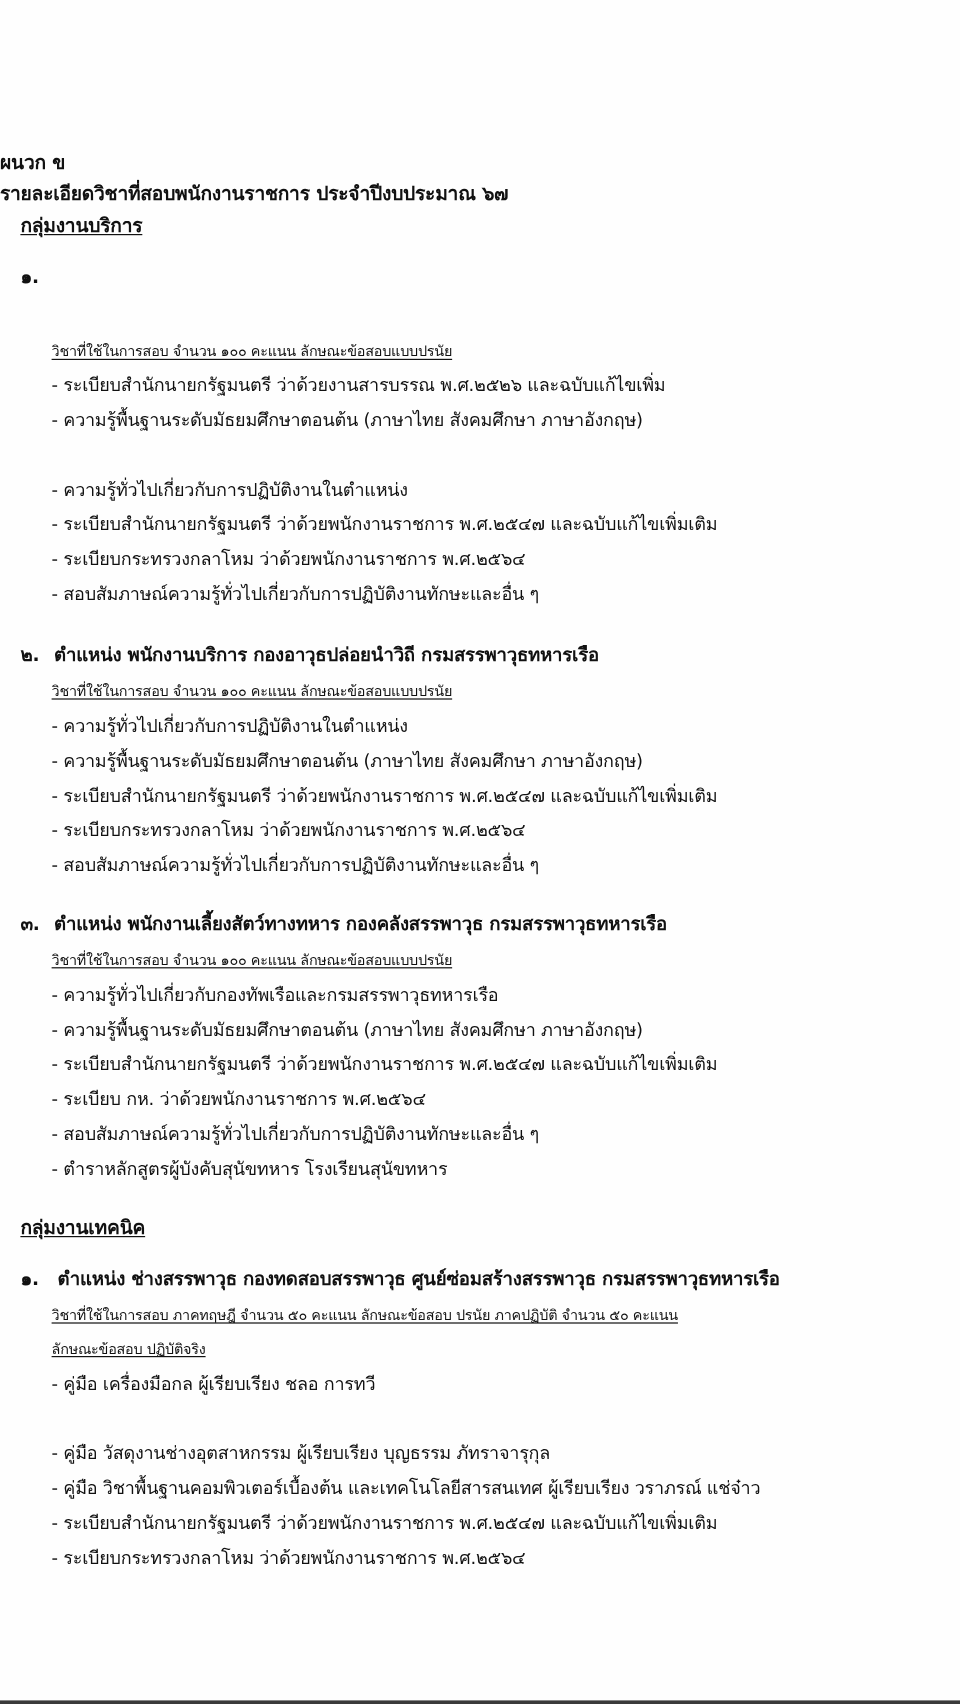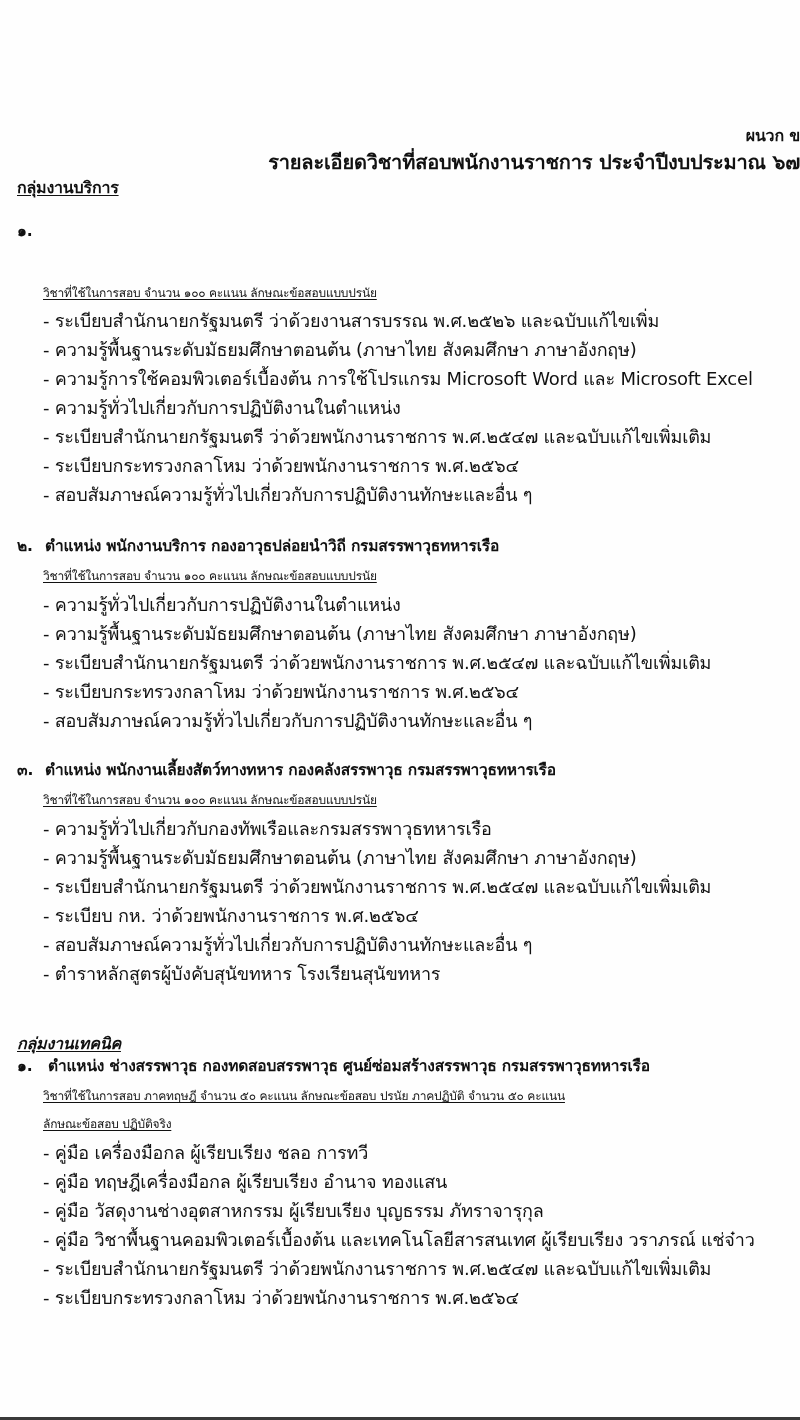--- a/index.html
+++ b/index.html
@@ -32,56 +32,55 @@
     .line {
       position: absolute;
       white-space: nowrap;
       font-size: 15.5px;
       line-height: 20px;
       letter-spacing: -0.2px;
     }
     .center {
       left: 0;
       width: 800px;
-      text-align: right;
+      text-align: left;
     }
     .bold { font-weight: bold; }
     .u { text-decoration: underline; text-underline-offset: 2px; }
     .group-title {
       left: 17px;
       font-size: 16px;
     }
     .pos {
       font-size: 15.5px;
       font-weight: bold;
     }
     .subject {
       left: 43px;
       font-size: 12px;
     }
     .item {
       left: 43px;
-      font-size: 18px;
+      font-size: 15px;
     }
   </style>
 </head>
 <body>
 
 <div class="page">
 
   <div class="line center bold" style="top:126px; font-size:16px;">ผนวก ข</div>
-  <div class="line center bold" style="top:152px; font-size:20px;">รายละเอียดวิชาที่สอบพนักงานราชการ ประจำปีงบประมาณ ๖๗</div>
+  <div class="line center bold" style="top:152px; font-size:16px;">รายละเอียดวิชาที่สอบพนักงานราชการ ประจำปีงบประมาณ ๖๗</div>
 
   <div class="line group-title bold u" style="top:178px;">กลุ่มงานบริการ</div>
 
   <div class="line pos" style="top:221px; left:17px;">๑.</div>
   <div class="line subject u" style="top:283px;">วิชาที่ใช้ในการสอบ จำนวน ๑๐๐ คะแนน ลักษณะข้อสอบแบบปรนัย</div>
   <div class="line item" style="top:311px;">- ระเบียบสำนักนายกรัฐมนตรี ว่าด้วยงานสารบรรณ พ.ศ.๒๕๒๖ และฉบับแก้ไขเพิ่ม</div>
   <div class="line item" style="top:340px;">- ความรู้พื้นฐานระดับมัธยมศึกษาตอนต้น (ภาษาไทย สังคมศึกษา ภาษาอังกฤษ)</div>
-  <div class="line item" style="top:369px;">- ความรู้การใช้คอมพิวเตอร์เบื้องต้น การใช้โปรแกรม Microsoft Word และ Microsoft Excel</div>
   <div class="line item" style="top:398px;">- ความรู้ทั่วไปเกี่ยวกับการปฏิบัติงานในตำแหน่ง</div>
   <div class="line item" style="top:427px;">- ระเบียบสำนักนายกรัฐมนตรี ว่าด้วยพนักงานราชการ พ.ศ.๒๕๔๗ และฉบับแก้ไขเพิ่มเติม</div>
   <div class="line item" style="top:456px;">- ระเบียบกระทรวงกลาโหม ว่าด้วยพนักงานราชการ พ.ศ.๒๕๖๔</div>
   <div class="line item" style="top:485px;">- สอบสัมภาษณ์ความรู้ทั่วไปเกี่ยวกับการปฏิบัติงานทักษะและอื่น ๆ</div>
 
   <div class="line pos" style="top:536px; left:17px;">๒.</div>
   <div class="line pos" style="top:536px; left:45px;">ตำแหน่ง พนักงานบริการ กองอาวุธปล่อยนำวิถี กรมสรรพาวุธทหารเรือ</div>
   <div class="line subject u" style="top:566px;">วิชาที่ใช้ในการสอบ จำนวน ๑๐๐ คะแนน ลักษณะข้อสอบแบบปรนัย</div>
   <div class="line item" style="top:595px;">- ความรู้ทั่วไปเกี่ยวกับการปฏิบัติงานในตำแหน่ง</div>
   <div class="line item" style="top:624px;">- ความรู้พื้นฐานระดับมัธยมศึกษาตอนต้น (ภาษาไทย สังคมศึกษา ภาษาอังกฤษ)</div>
@@ -92,27 +91,26 @@
   <div class="line pos" style="top:760px; left:17px;">๓.</div>
   <div class="line pos" style="top:760px; left:45px;">ตำแหน่ง พนักงานเลี้ยงสัตว์ทางทหาร  กองคลังสรรพาวุธ กรมสรรพาวุธทหารเรือ</div>
   <div class="line subject u" style="top:790px;">วิชาที่ใช้ในการสอบ จำนวน ๑๐๐ คะแนน ลักษณะข้อสอบแบบปรนัย</div>
   <div class="line item" style="top:819px;">- ความรู้ทั่วไปเกี่ยวกับกองทัพเรือและกรมสรรพาวุธทหารเรือ</div>
   <div class="line item" style="top:848px;">- ความรู้พื้นฐานระดับมัธยมศึกษาตอนต้น (ภาษาไทย สังคมศึกษา ภาษาอังกฤษ)</div>
   <div class="line item" style="top:877px;">- ระเบียบสำนักนายกรัฐมนตรี ว่าด้วยพนักงานราชการ พ.ศ.๒๕๔๗ และฉบับแก้ไขเพิ่มเติม</div>
   <div class="line item" style="top:906px;">- ระเบียบ กห. ว่าด้วยพนักงานราชการ พ.ศ.๒๕๖๔</div>
   <div class="line item" style="top:935px;">- สอบสัมภาษณ์ความรู้ทั่วไปเกี่ยวกับการปฏิบัติงานทักษะและอื่น ๆ</div>
   <div class="line item" style="top:964px;">- ตำราหลักสูตรผู้บังคับสุนัขทหาร โรงเรียนสุนัขทหาร</div>
 
-  <div class="line group-title bold u" style="top:1034px;font-style:italic;">กลุ่มงานเทคนิค</div>
+  <div class="line group-title bold u" style="top:1013px;">กลุ่มงานเทคนิค</div>
 
   <div class="line pos" style="top:1056px; left:17px;">๑.</div>
   <div class="line pos" style="top:1056px; left:48px;">ตำแหน่ง ช่างสรรพาวุธ กองทดสอบสรรพาวุธ ศูนย์ซ่อมสร้างสรรพาวุธ กรมสรรพาวุธทหารเรือ</div>
   <div class="line subject u" style="top:1086px;">วิชาที่ใช้ในการสอบ ภาคทฤษฎี จำนวน ๕๐ คะแนน ลักษณะข้อสอบ ปรนัย ภาคปฏิบัติ จำนวน ๕๐ คะแนน</div>
   <div class="line subject u" style="top:1114px;">ลักษณะข้อสอบ ปฏิบัติจริง</div>
   <div class="line item" style="top:1143px;">- คู่มือ เครื่องมือกล ผู้เรียบเรียง ชลอ  การทวี</div>
-  <div class="line item" style="top:1172px;">- คู่มือ ทฤษฎีเครื่องมือกล ผู้เรียบเรียง อำนาจ  ทองแสน</div>
   <div class="line item" style="top:1201px;">- คู่มือ วัสดุงานช่างอุตสาหกรรม ผู้เรียบเรียง บุญธรรม  ภัทราจารุกุล</div>
   <div class="line item" style="top:1230px;">- คู่มือ วิชาพื้นฐานคอมพิวเตอร์เบื้องต้น และเทคโนโลยีสารสนเทศ ผู้เรียบเรียง วราภรณ์  แช่จ๋าว</div>
   <div class="line item" style="top:1259px;">- ระเบียบสำนักนายกรัฐมนตรี ว่าด้วยพนักงานราชการ พ.ศ.๒๕๔๗ และฉบับแก้ไขเพิ่มเติม</div>
   <div class="line item" style="top:1288px;">- ระเบียบกระทรวงกลาโหม ว่าด้วยพนักงานราชการ พ.ศ.๒๕๖๔</div>
 
   <div class="bottom-edge"></div>
 </div>
 
 </body></html>

